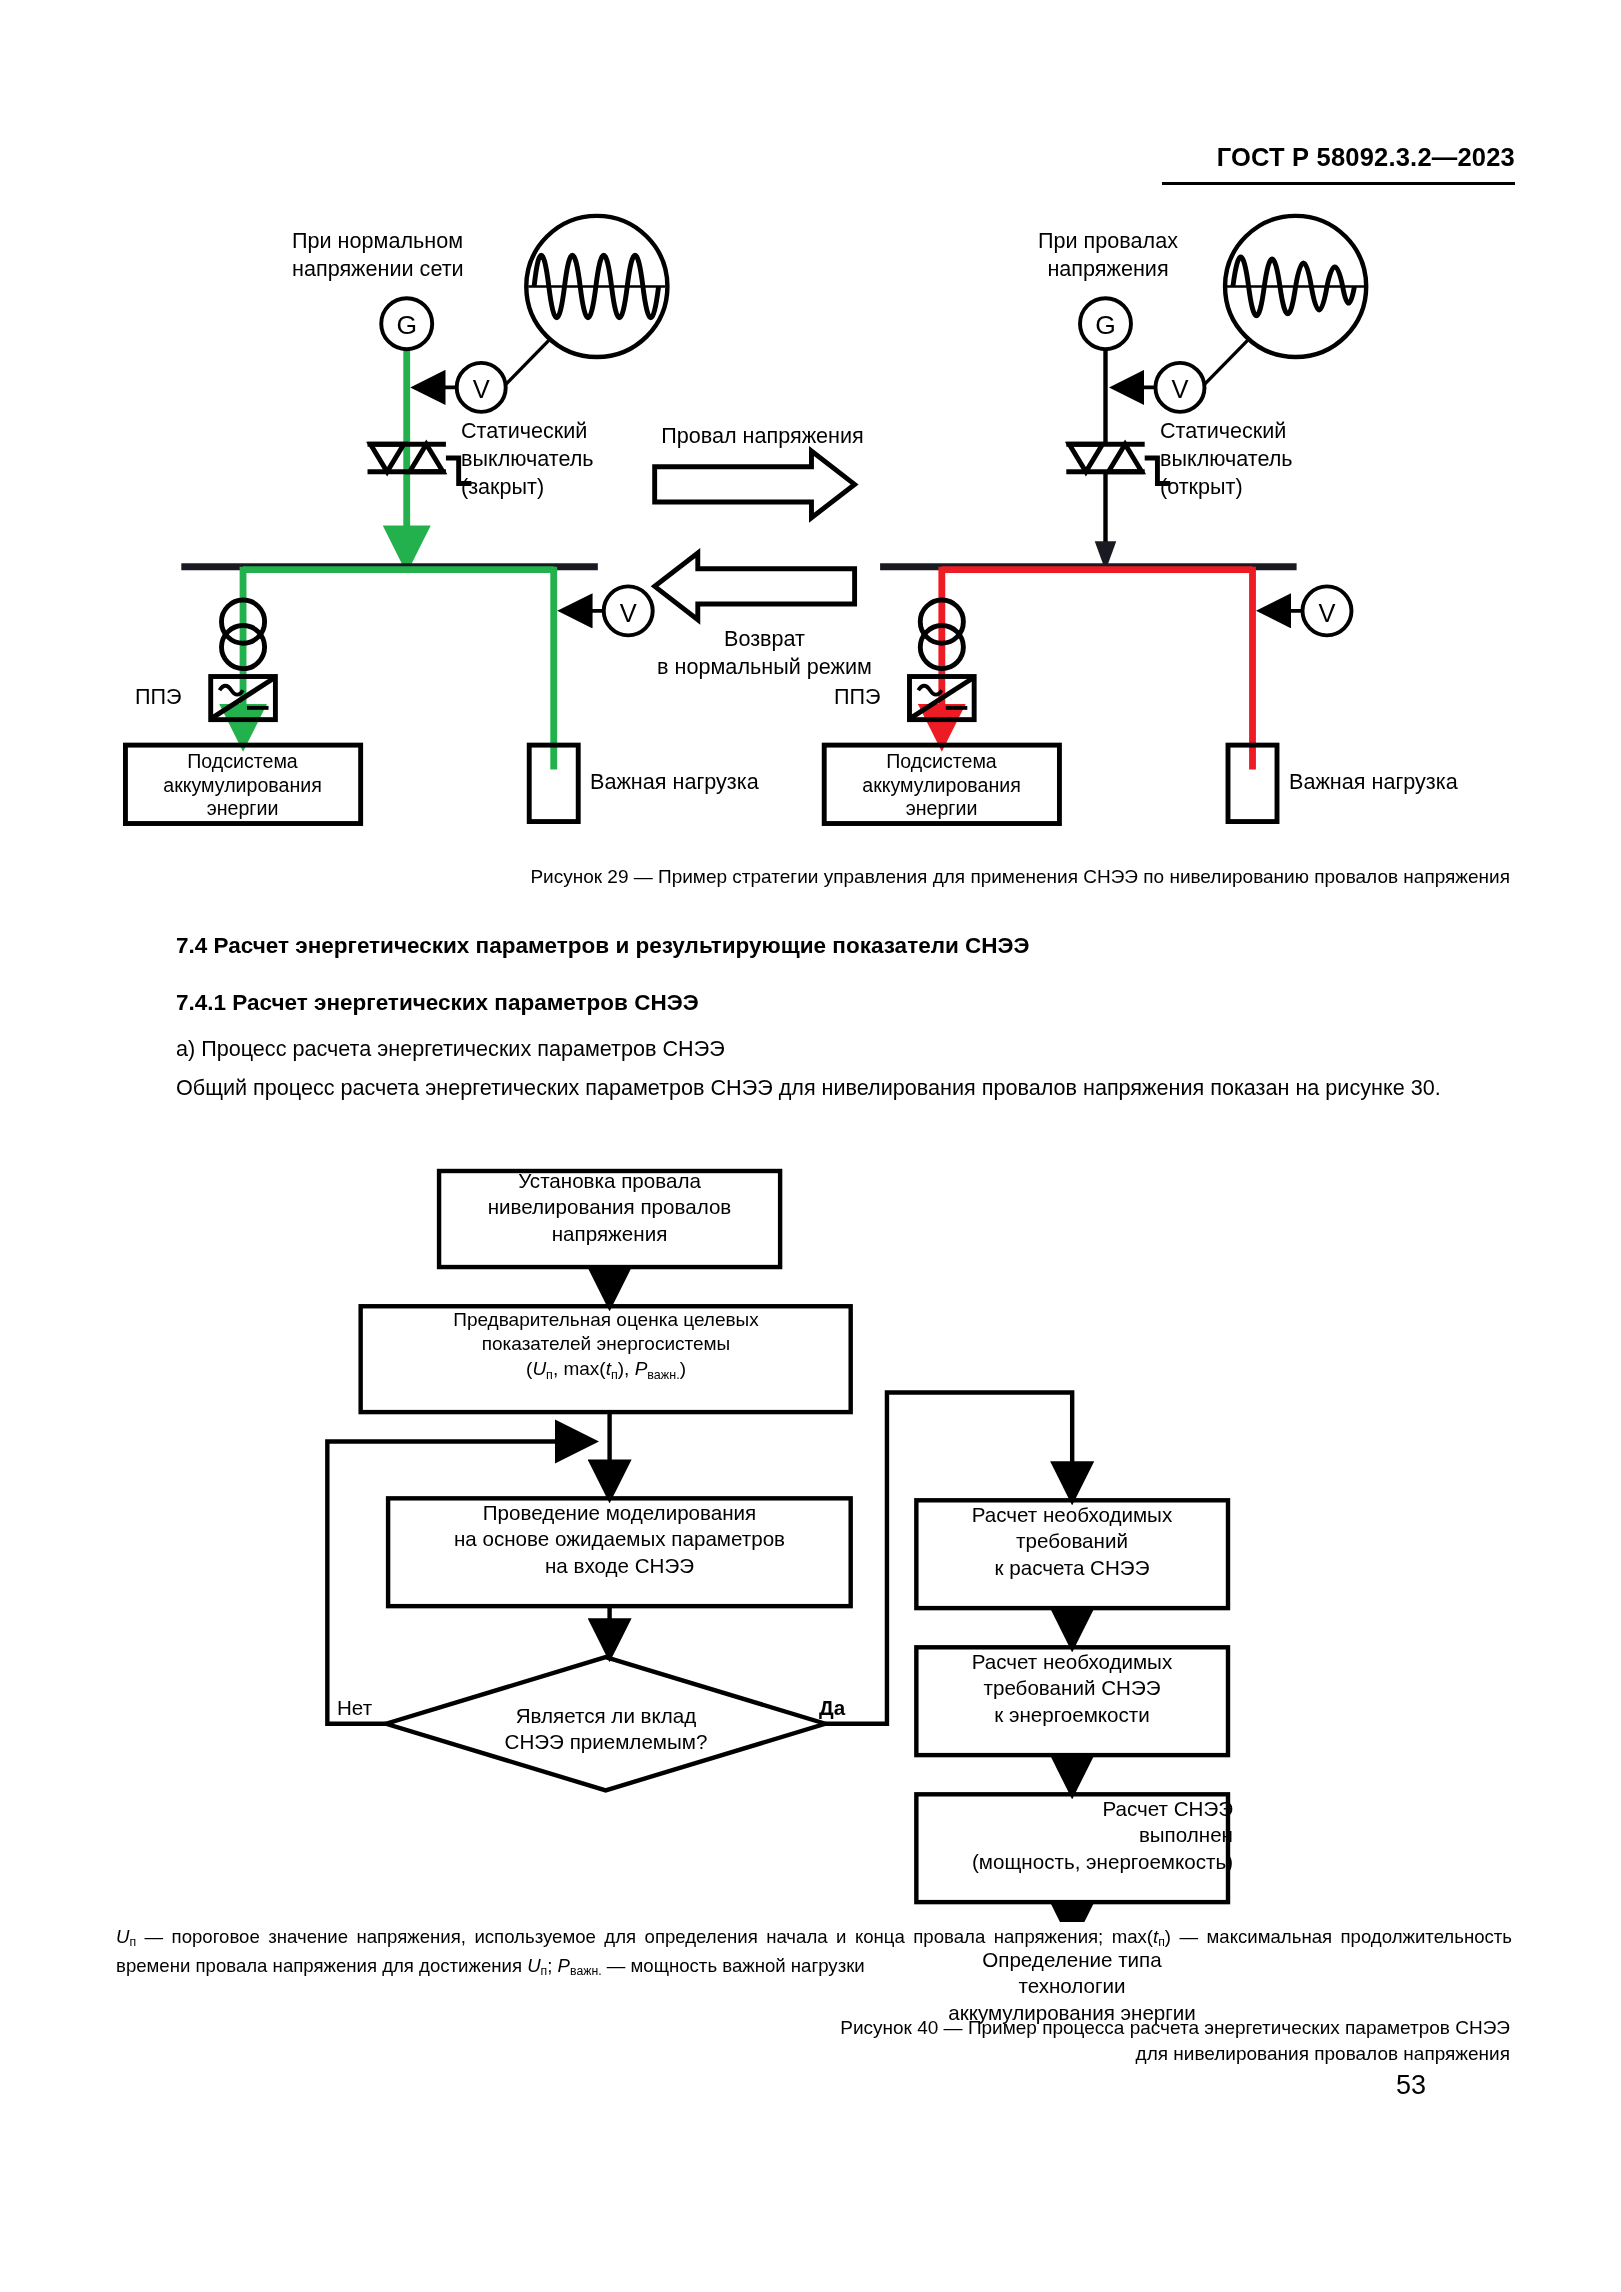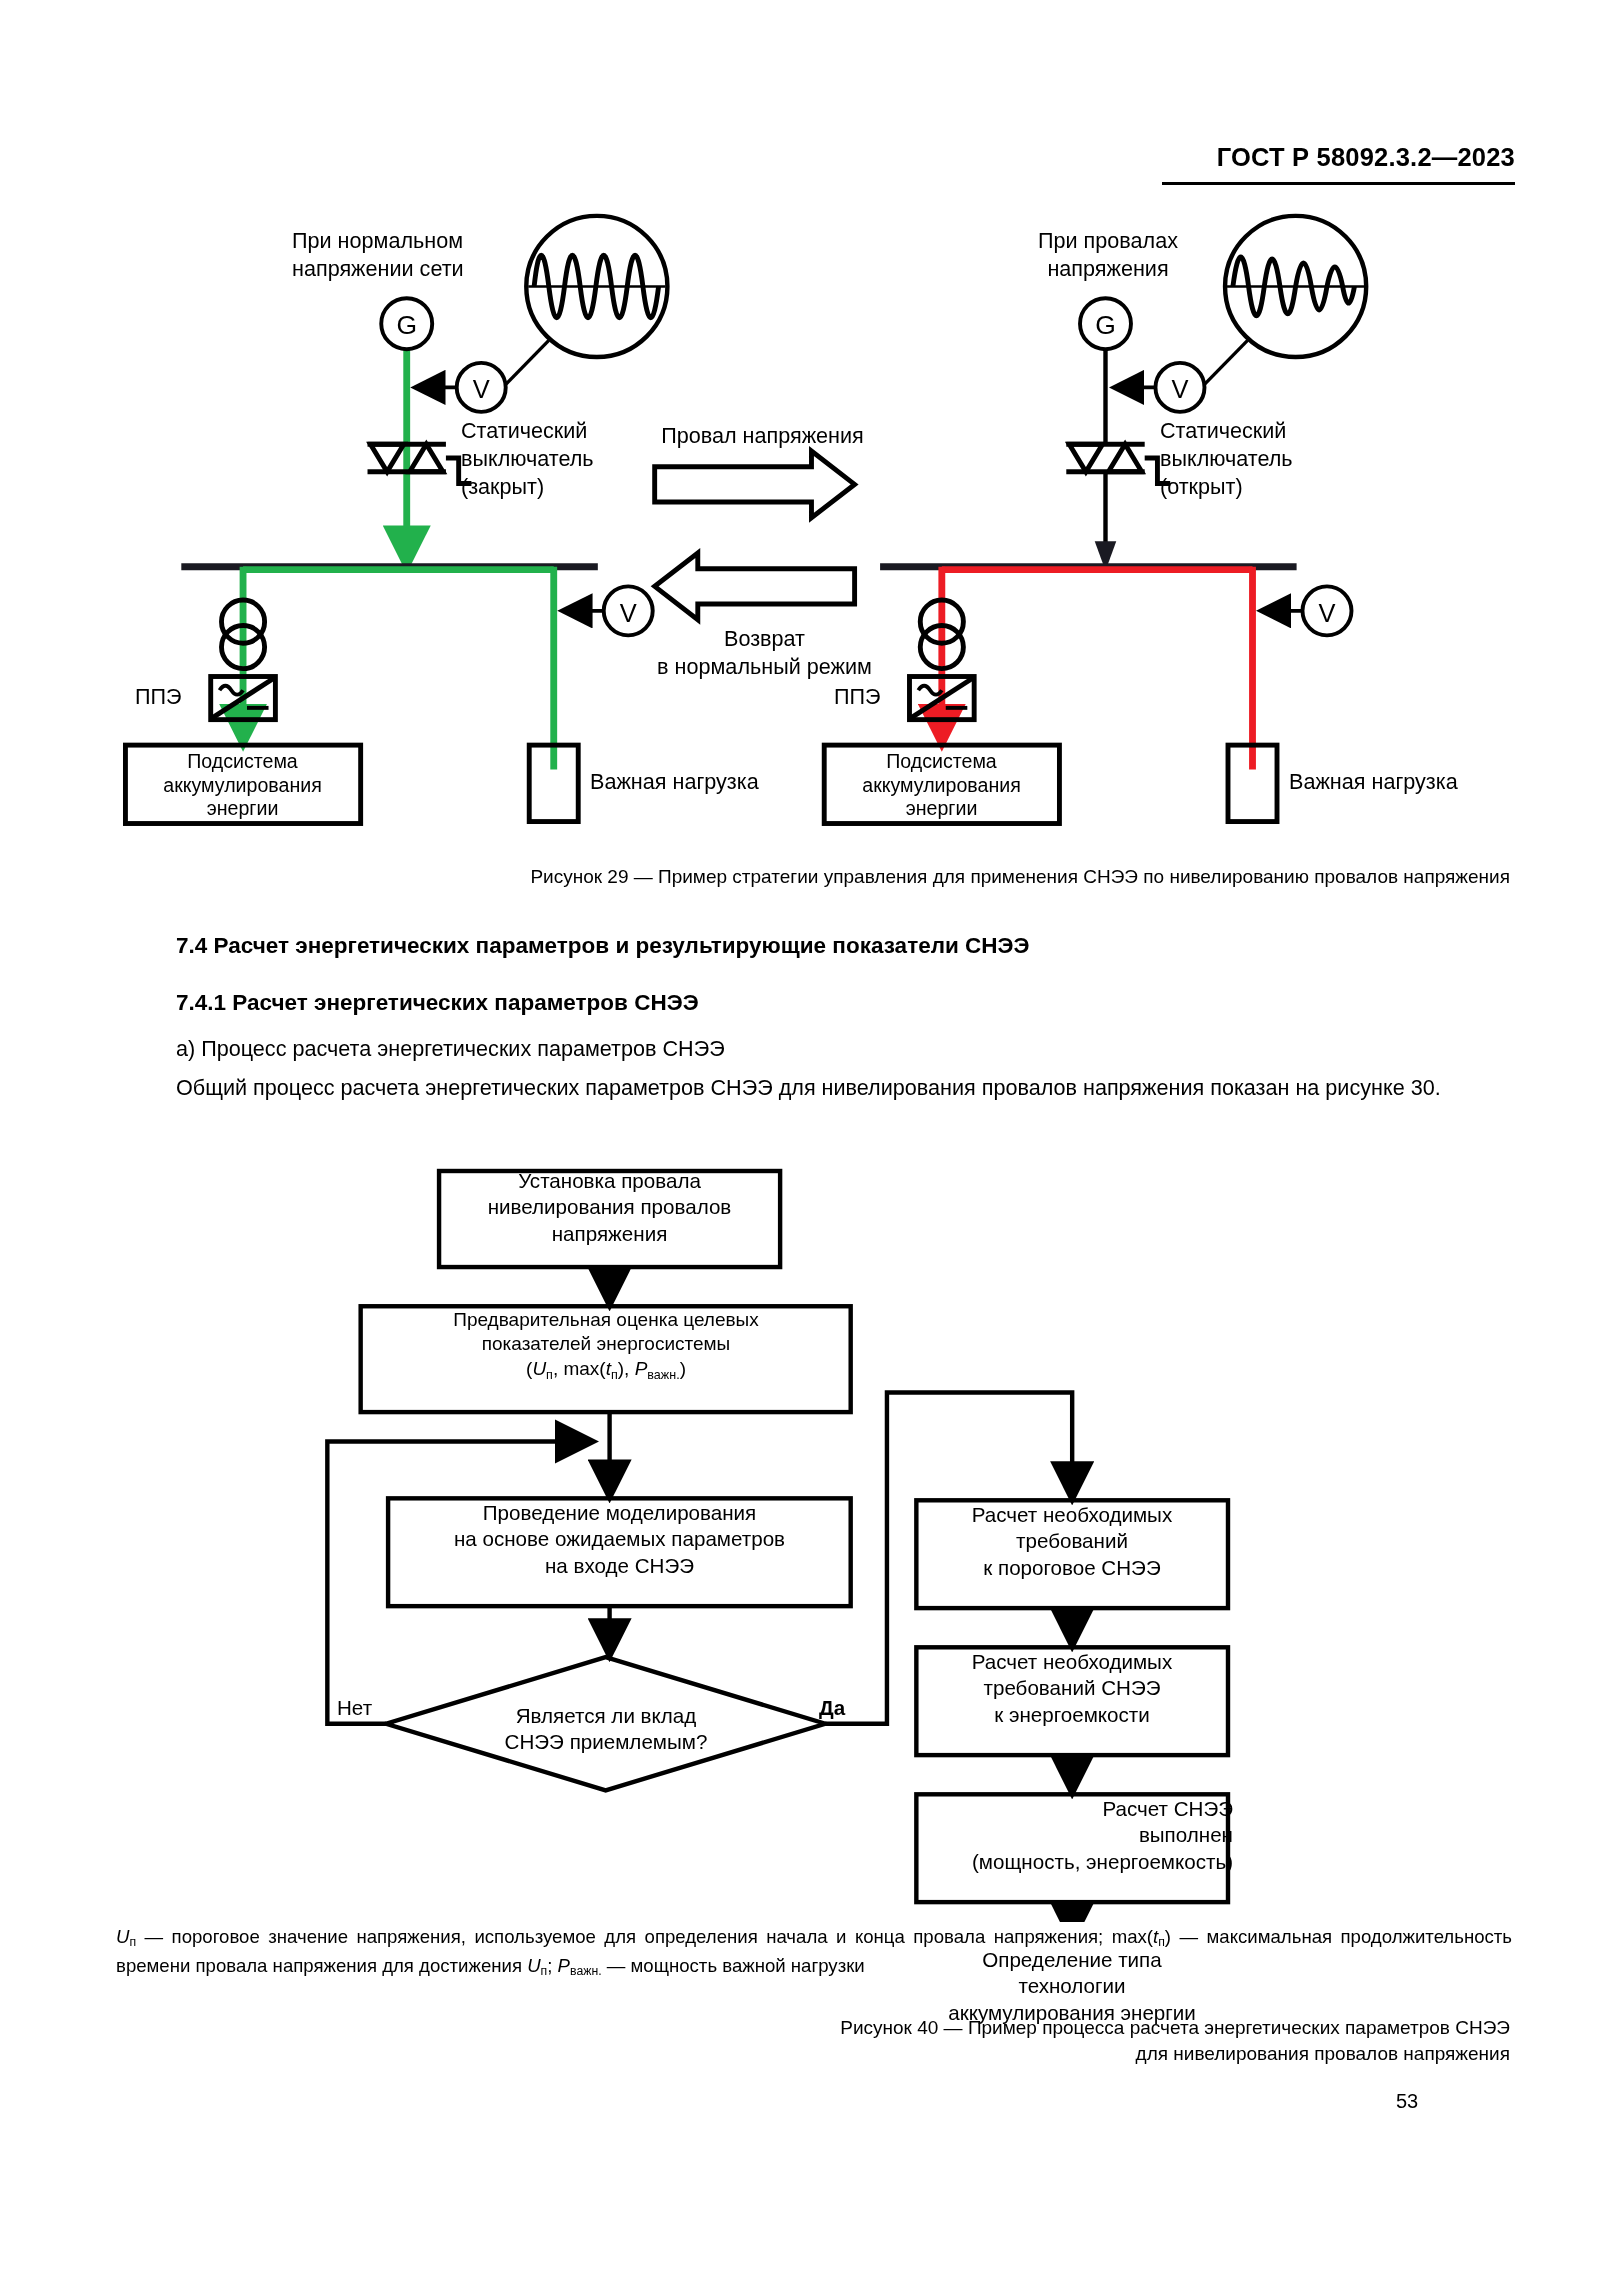--- a/index.html
+++ b/index.html
@@ -16,21 +16,21 @@
 
   
   .canvas{position:absolute;left:0;top:0;}
 
   
   .cap{position:absolute;text-align:right;font-size:19px;line-height:1.35;}
   .h4{position:absolute;font-size:22.5px;font-weight:bold;}
   .h5{position:absolute;font-size:22.5px;font-weight:bold;}
   .para{position:absolute;font-size:21.6px;line-height:1.5;text-align:justify;}
   .legend{position:absolute;font-size:18.6px;line-height:1.5;text-align:justify;}
-  .pageno{position:absolute;font-size:20px;margin-top:20px;}
+  .pageno{position:absolute;font-size:27px;}
 
   sub{font-size:.66em;vertical-align:-.28em;}
   .it{font-style:italic;}
 </style>
 </head>
 <body>
 
 <div class="page">
 
   <div class="hdr">ГОСТ Р 58092.3.2—2023</div>
@@ -290,21 +290,21 @@
     <div>Является ли вклад</div>
     <div>СНЭЭ приемлемым?</div>
   </div>
 
   <div style="position:absolute;left:337px;top:1696px;font-size:20.6px;">Нет</div>
   <div style="position:absolute;left:819px;top:1696px;font-size:20.6px;font-weight:bold;">Да</div>
 
   <div style="position:absolute;left:916px;top:1502px;width:312px;text-align:center;font-size:20.6px;line-height:1.28;">
     <div>Расчет необходимых</div>
     <div>требований</div>
-    <div>к пороговое СНЭЭ</div>
+    <div>к расчета СНЭЭ</div>
   </div>
 
   <div style="position:absolute;left:916px;top:1649px;width:312px;text-align:center;font-size:20.6px;line-height:1.28;">
     <div>Расчет необходимых</div>
     <div>требований СНЭЭ</div>
     <div>к энергоемкости</div>
   </div>
 
   <div style="position:absolute;left:912px;top:1796px;width:321px;text-align:right;font-size:20.6px;line-height:1.28;">
     <div>Расчет СНЭЭ</div>

